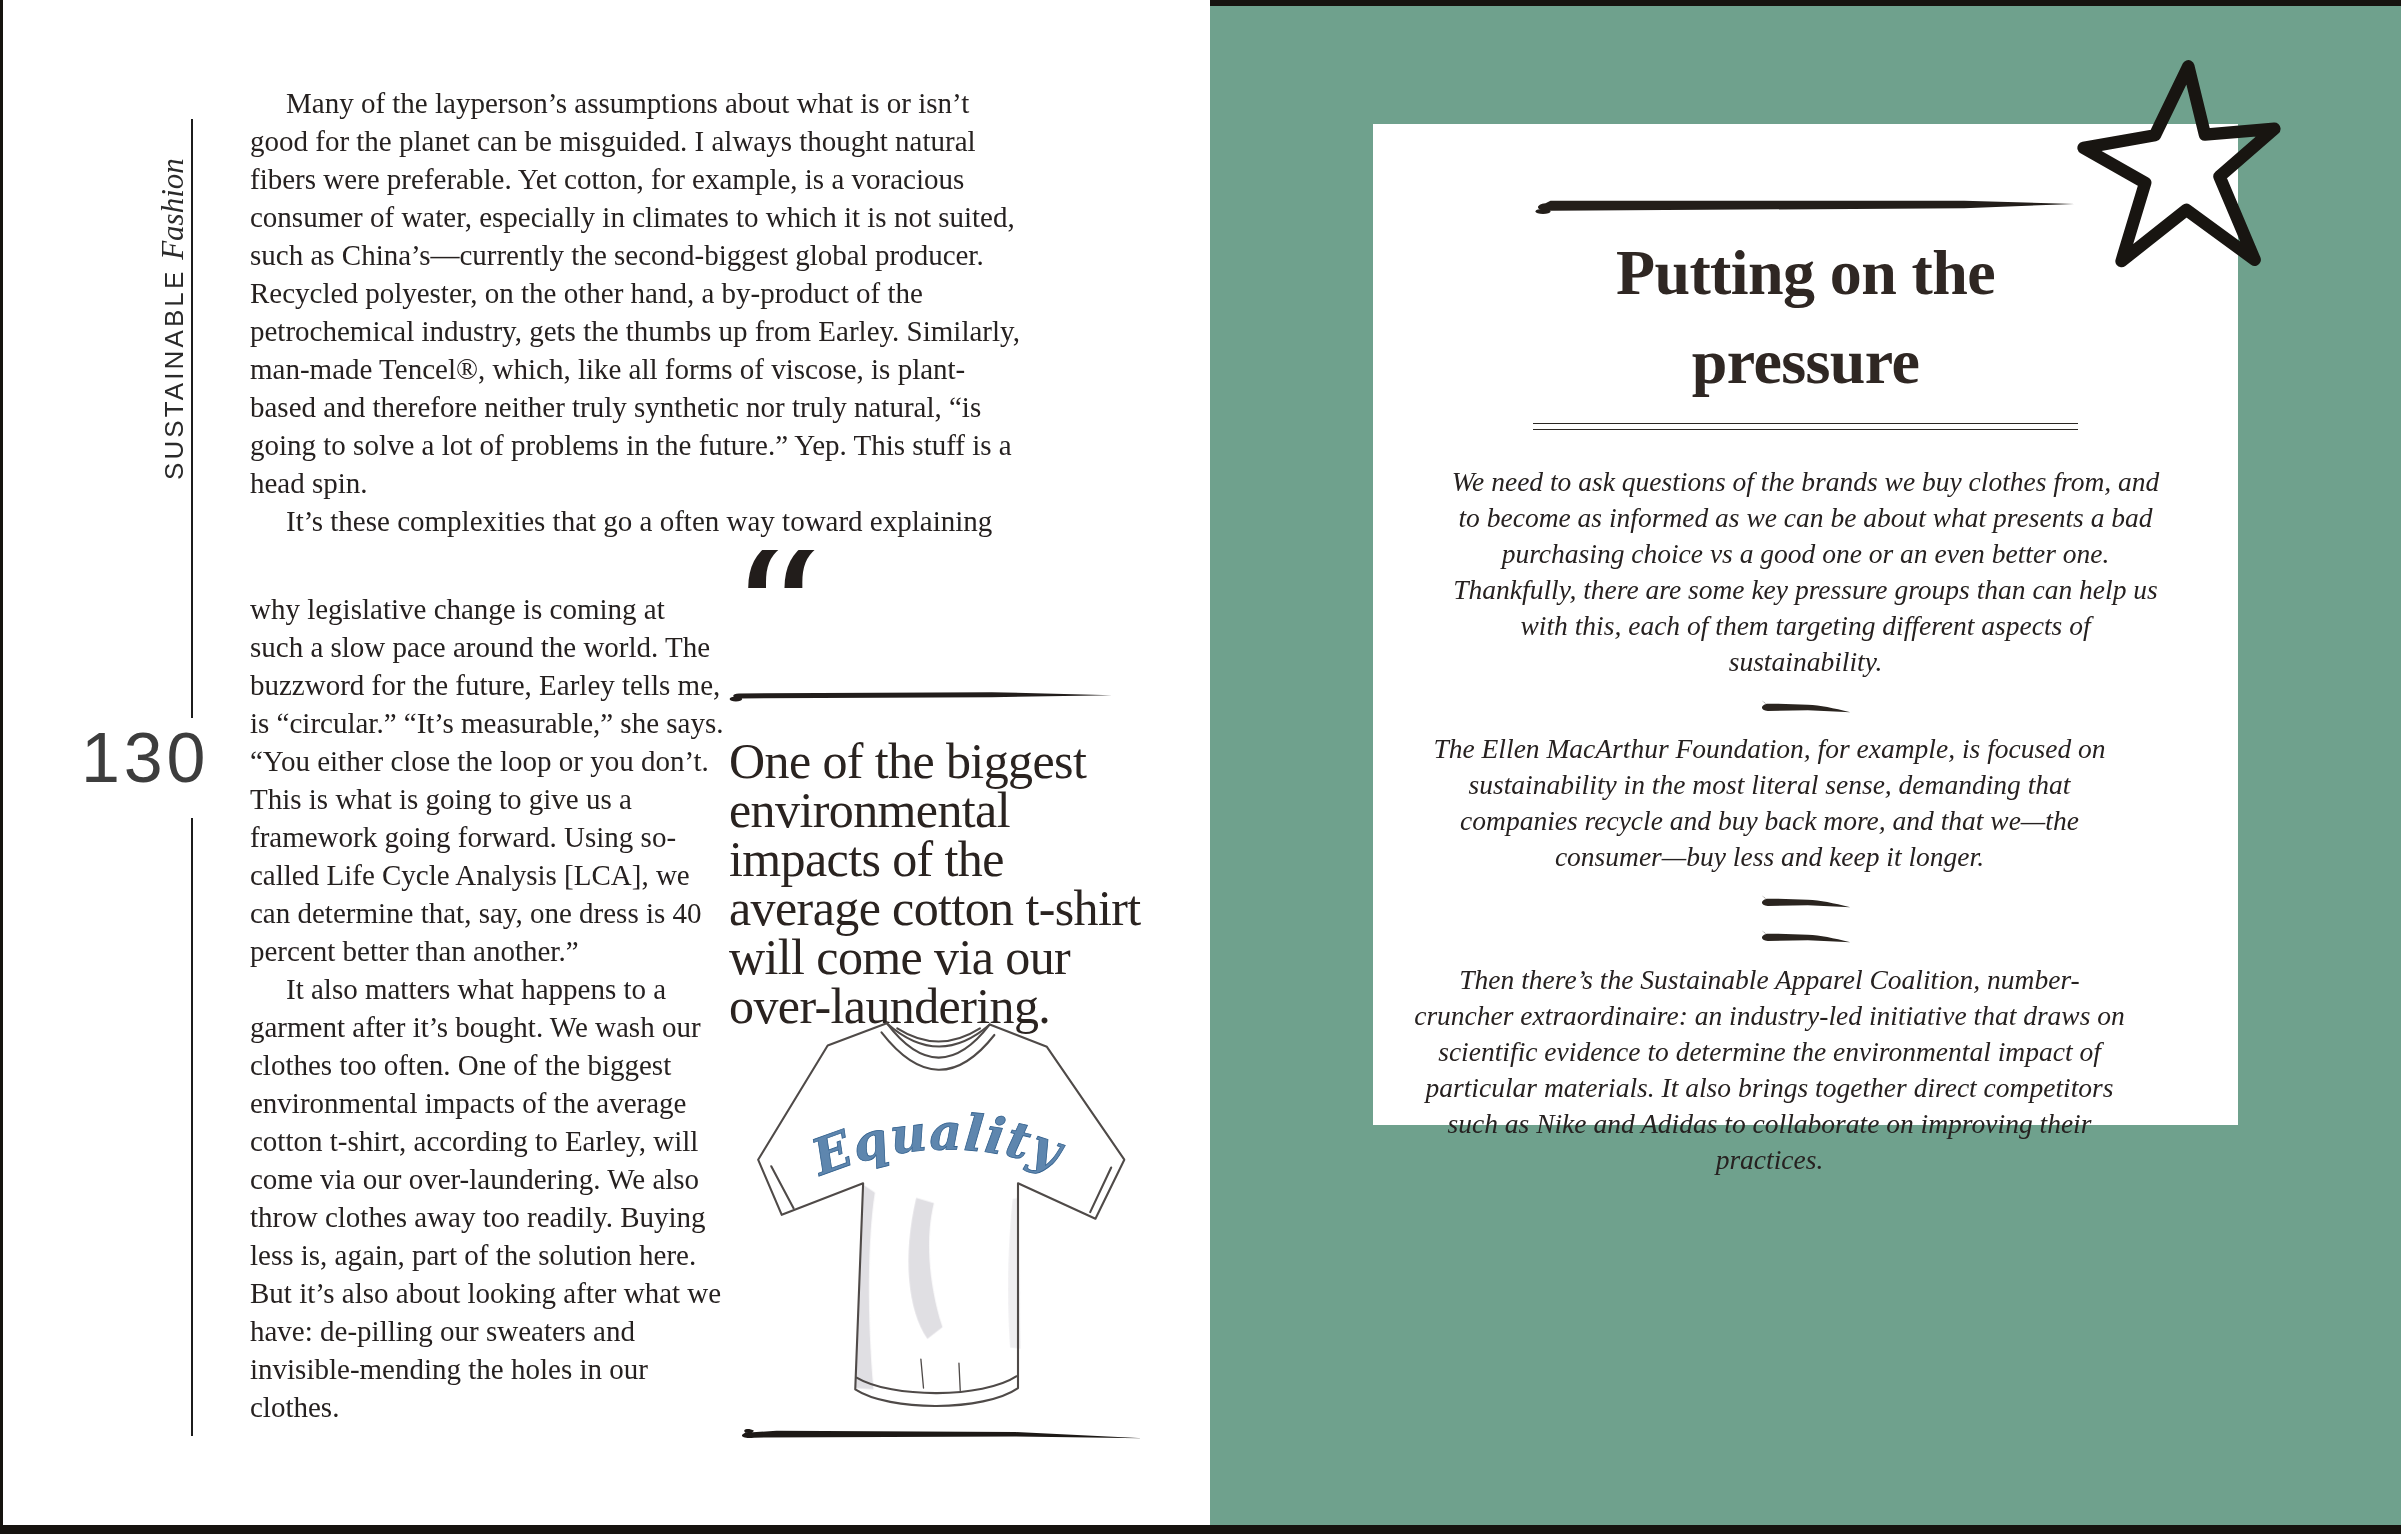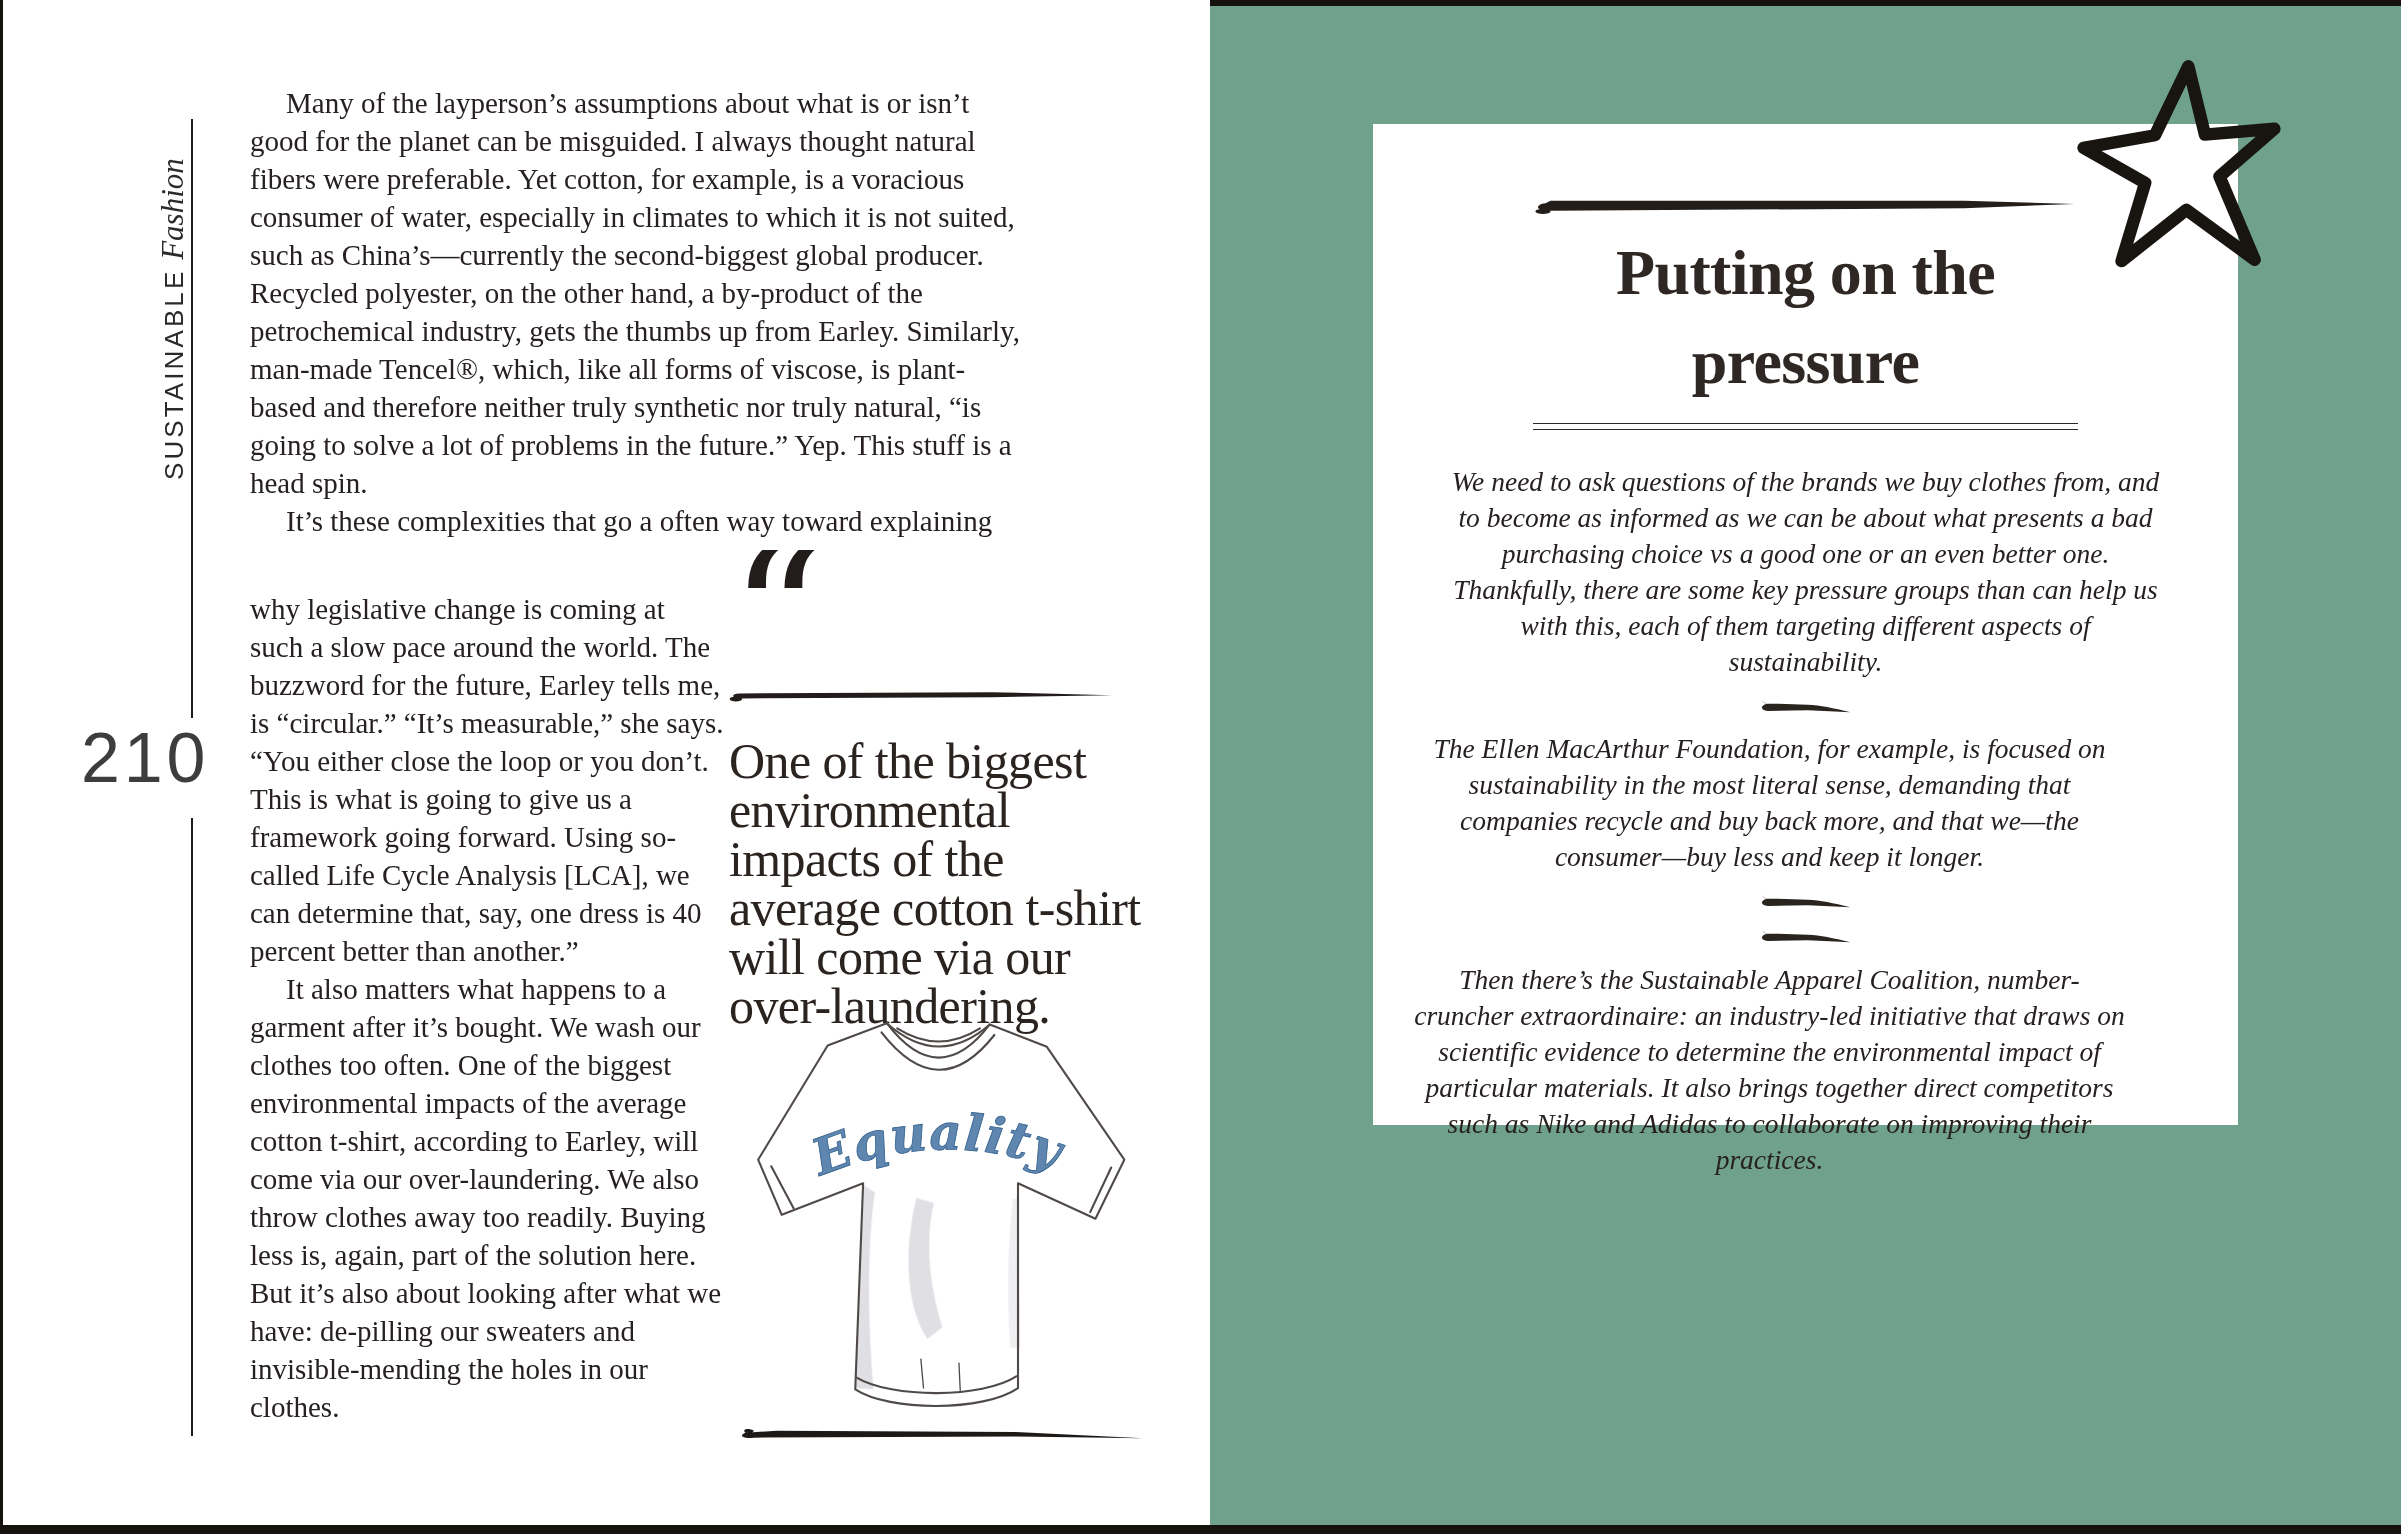--- a/index.html
+++ b/index.html
@@ -55,21 +55,21 @@
 
 <div class="spread">
 
   <div>
 
     <div class="sidebar-vert">
       <span class="sidebar-caps">SUSTAINABLE</span><span class="sidebar-italic">Fashion</span>
     </div>
     <div class="vrule seg1"></div>
     <div class="vrule seg2"></div>
-    <div class="page-number">210</div>
+    <div class="page-number">130</div>
 
     <div class="main-text">
       <p class="indent">Many of the layperson’s assumptions about what is or isn’t good for the planet can be misguided. I always thought natural fibers were preferable. Yet cotton, for example, is a voracious consumer of water, especially in climates to which it is not suited, such as China’s—currently the second-biggest global producer. Recycled polyester, on the other hand, a by-product of the petrochemical industry, gets the thumbs up from Earley. Similarly, man-made Tencel®, which, like all forms of viscose, is plant-based and therefore neither truly synthetic nor truly natural, “is going to solve a lot of problems in the future.” Yep. This stuff is a head spin.</p>
       <p class="indent">It’s these complexities that go a often way toward explaining</p>
     </div>
 
     <div class="narrow-col">
       <p>why legislative change is coming at such a slow pace around the world. The buzzword for the future, Earley tells me, is “circular.” “It’s measurable,” she says. “You either close the loop or you don’t. This is what is going to give us a framework going forward. Using so-called Life Cycle Analysis [LCA], we can determine that, say, one dress is 40 percent better than another.”</p>
       <p class="indent">It also matters what happens to a garment after it’s bought. We wash our clothes too often. One of the biggest environmental impacts of the average cotton t-shirt, according to Earley, will come via our over-laundering. We also throw clothes away too readily. Buying less is, again, part of the solution here. But it’s also about looking after what we have: de-pilling our sweaters and invisible-mending the holes in our clothes.</p>
     </div>

